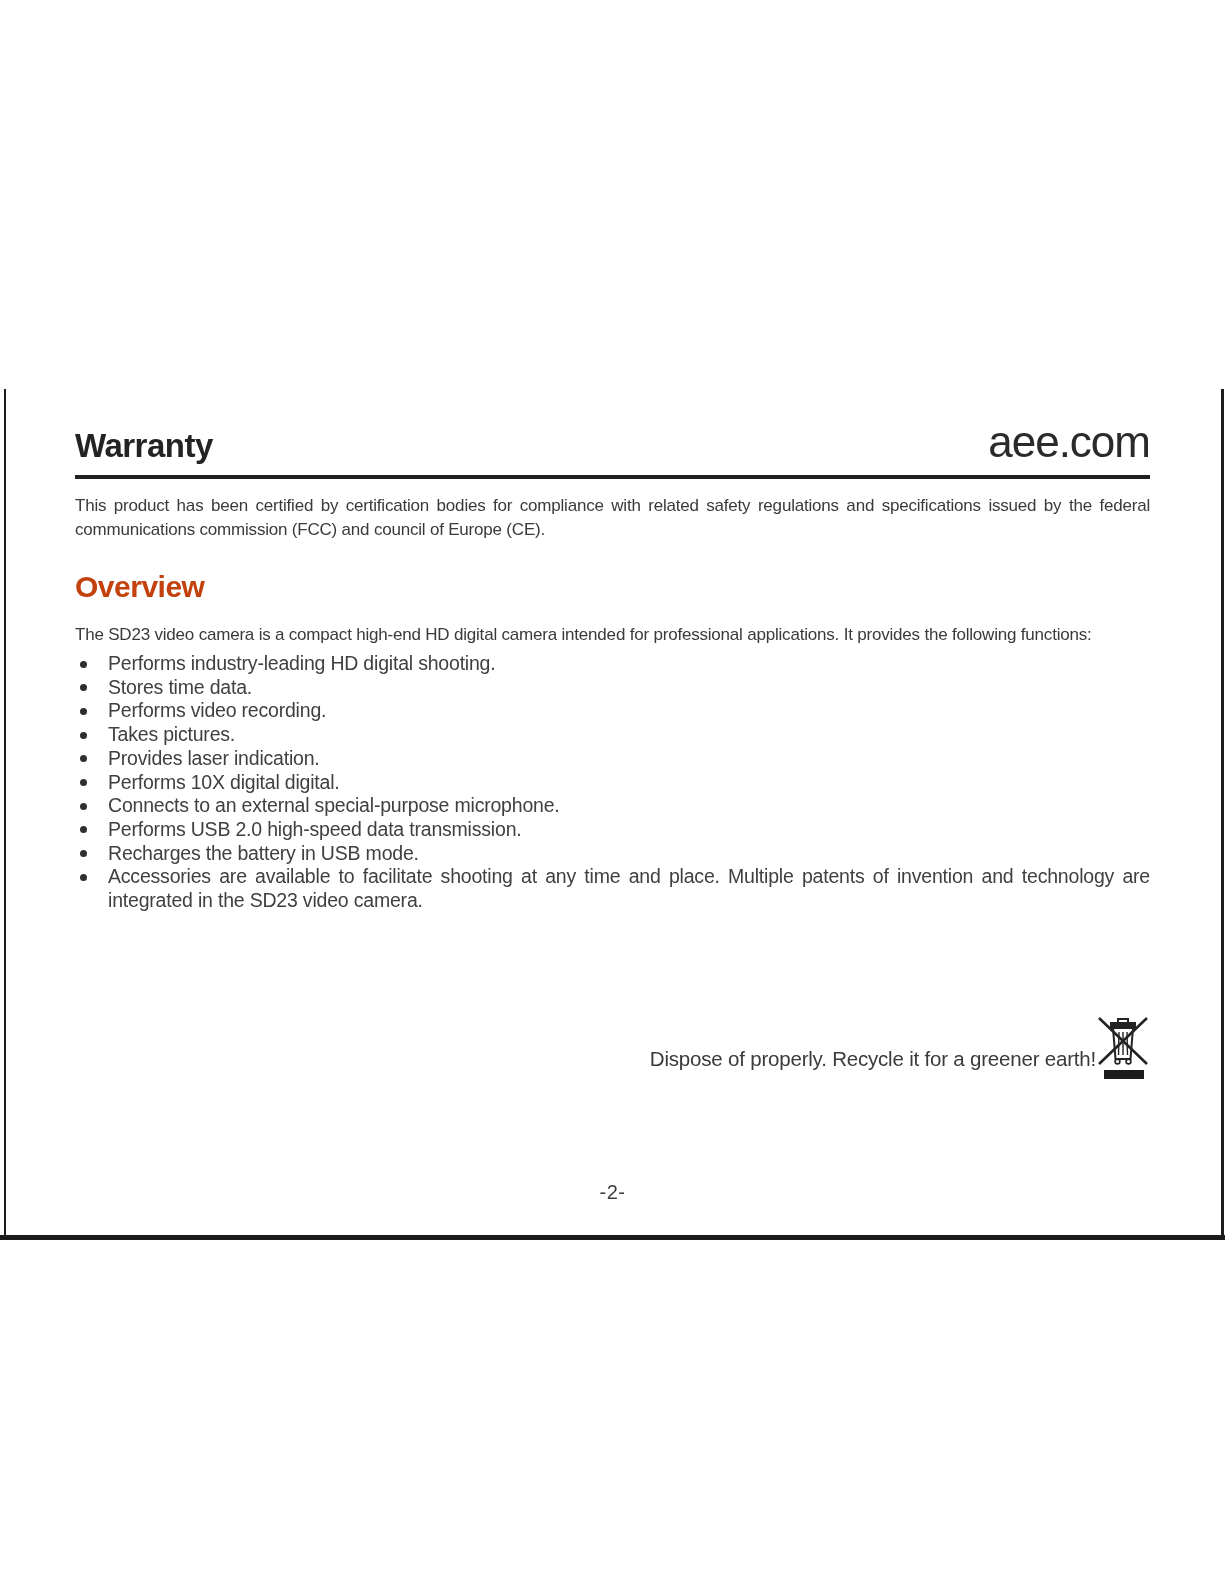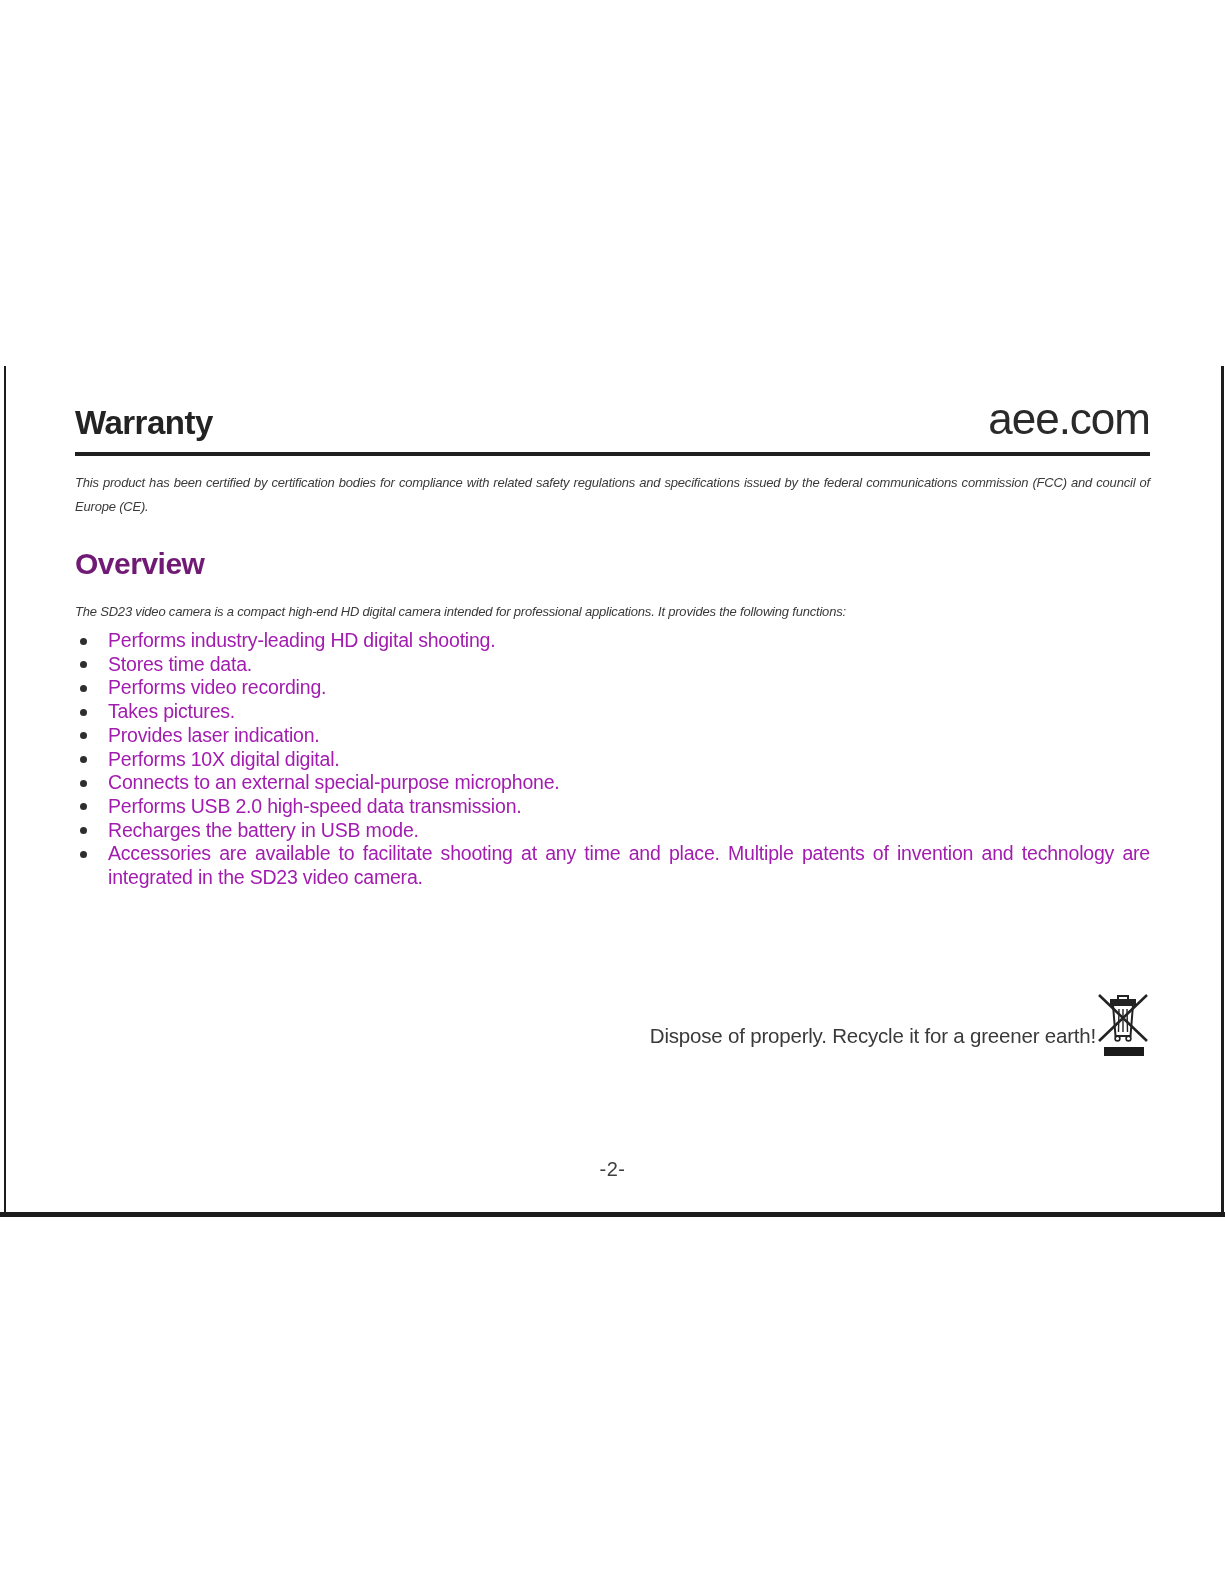--- a/index.html
+++ b/index.html
@@ -5,57 +5,58 @@
   * { margin: 0; padding: 0; box-sizing: border-box; }
   html, body { background: #ffffff; }
   .page {
     position: relative;
     width: 1225px;
     height: 1403px;
     background: #ffffff;
     font-family: "Liberation Sans", sans-serif;
     color: #383838;
     overflow: hidden;
+    margin-top: 23px;
   }
   
   .frame-left   { position: absolute; left: 4px;  top: 366px; width: 2px;  height: 850px; background: #1c1c1c; }
   .frame-right  { position: absolute; left: 1221px; top: 366px; width: 3px; height: 850px; background: #1c1c1c; }
   .frame-bottom { position: absolute; left: 0; top: 1212px; width: 1225px; height: 5px; background: #1c1c1c; }
 
   .content { position: absolute; left: 75px; width: 1075px; }
 
   
   .header { top: 394px; display: flex; justify-content: space-between; align-items: baseline; }
   .doc-title {
     font-size: 33px; font-weight: bold; color: #232323; letter-spacing: -0.5px;
   }
   .brand {
     font-size: 44px; font-weight: 400; color: #2a2a2a; letter-spacing: -1px;
   }
   .header-rule { position: absolute; left: 75px; top: 452px; width: 1075px; height: 4px; background: #1f1f1f; }
 
   
   .body-text {
-    font-size: 13px; line-height: 24.3px; letter-spacing: -0.2px;
-    text-align: justify; color: #3a3a3a; font-style: italic;
+    font-size: 17px; line-height: 24.3px; letter-spacing: -0.2px;
+    text-align: justify; color: #3a3a3a;
   }
   .intro { top: 471px; }
 
   .section-heading {
-    top: 547px; font-size: 30px; font-weight: bold; color: #701a75; letter-spacing: -0.5px;
+    top: 547px; font-size: 30px; font-weight: bold; color: #c2410c; letter-spacing: -0.5px;
   }
   .lead { top: 600px; }
 
   
   .feature-list { top: 629px; list-style: none; }
   .feature-list li {
     position: relative;
     padding-left: 33px;
     font-size: 19.5px; line-height: 23.7px; letter-spacing: -0.2px;
-    color: #a21caf; text-align: justify;
+    color: #404040; text-align: justify;
   }
   .feature-list li::before {
     content: "";
     position: absolute; left: 5px; top: 8.5px;
     width: 7px; height: 7px; border-radius: 50%;
     background: #2e2e2e;
   }
 
   
   .dispose-row {

